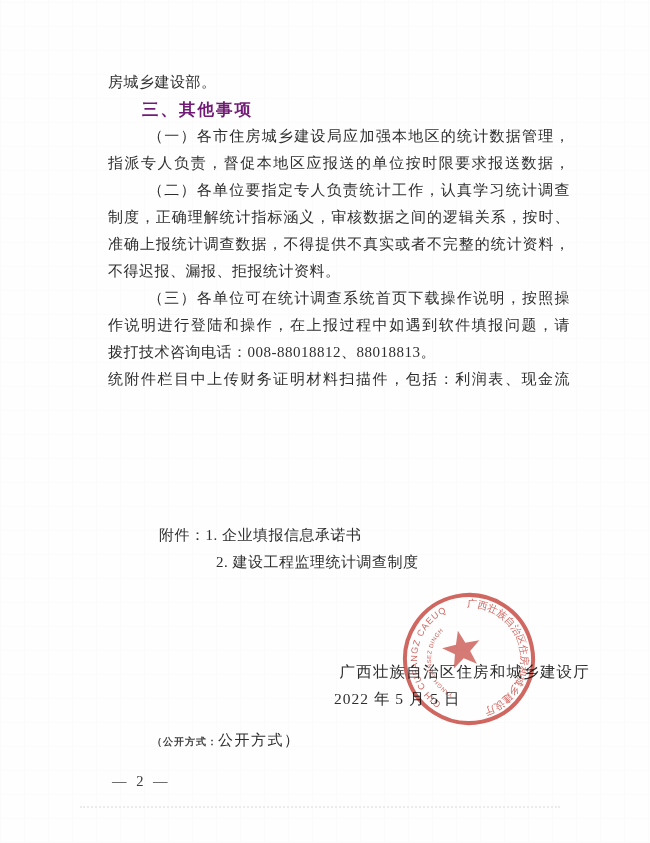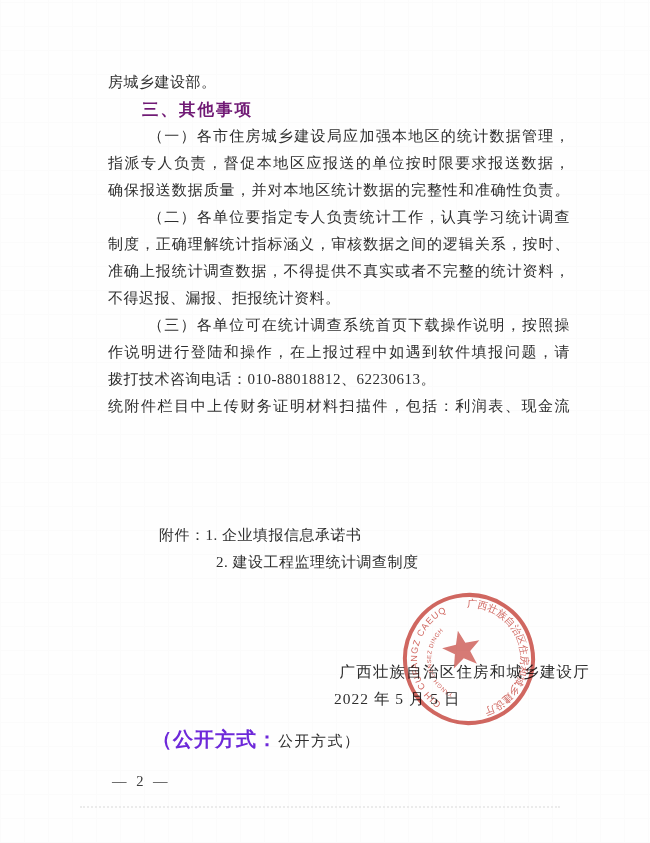--- a/index.html
+++ b/index.html
@@ -56,22 +56,22 @@
     text-align:right;white-space:nowrap;
   }
   .signature .date{
     height:28px;line-height:28px;font-size:15.5px;letter-spacing:1px;
     text-align:left;white-space:nowrap;
   }
 
   
   .disclosure{position:absolute;left:152px;top:726px;height:27px;line-height:27px;z-index:2;white-space:nowrap;}
   .disclosure .lbl{
-    font-family:Liberation Sans, sans-serif;
-    font-weight:bold;font-size:20px;letter-spacing:1px;color:#6d28d9;
+    font-family:Liberation Mono, monospace;
+    font-weight:bold;font-size:10px;letter-spacing:1px;color:#404040;
   }
   .disclosure .val{font-size:15px;letter-spacing:1.5px;}
 
   
   .pagenum{
     position:absolute;left:112px;top:769px;height:24px;line-height:24px;
     font-size:14.5px;letter-spacing:3px;z-index:2;color:#3a3a3a;white-space:nowrap;
   }
 
   
@@ -86,28 +86,27 @@
 <body>
 
 <div class="scan-texture"></div>
 <div class="scan-streak"></div>
 
 <div class="body-lines" id="body-lines">
     <div class="line">房城乡建设部。</div>
     <div class="line indent heading">三、其他事项</div>
     <div class="line indent justify">（一）各市住房城乡建设局应加强本地区的统计数据管理，</div>
     <div class="line justify">指派专人负责，督促本地区应报送的单位按时限要求报送数据，</div>
-    <div class="line justify">确保报送数据质量，并对本地区统计数据的完整性和准确性负责。</div>
     <div class="line indent justify">（二）各单位要指定专人负责统计工作，认真学习统计调查</div>
     <div class="line justify">制度，正确理解统计指标涵义，审核数据之间的逻辑关系，按时、</div>
     <div class="line justify">准确上报统计调查数据，不得提供不真实或者不完整的统计资料，</div>
     <div class="line">不得迟报、漏报、拒报统计资料。</div>
     <div class="line indent justify">（三）各单位可在统计调查系统首页下载操作说明，按照操</div>
     <div class="line justify">作说明进行登陆和操作，在上报过程中如遇到软件填报问题，请</div>
-    <div class="line">拨打技术咨询电话：010-88018812、62230613。</div>
+    <div class="line">拨打技术咨询电话：008-88018812、88018813。</div>
     <div class="line justify">统附件栏目中上传财务证明材料扫描件，包括：利润表、现金流</div>
   </div>
 
 <div class="attachment">
   <div class="row"><span>附件：</span><span>1. 企业填报信息承诺书</span></div>
   <div class="row row2"><span>2. 建设工程监理统计调查制度</span></div>
 </div>
 
 <div class="signature">
   <div class="agency">广西壮族自治区住房和城乡建设厅</div>

